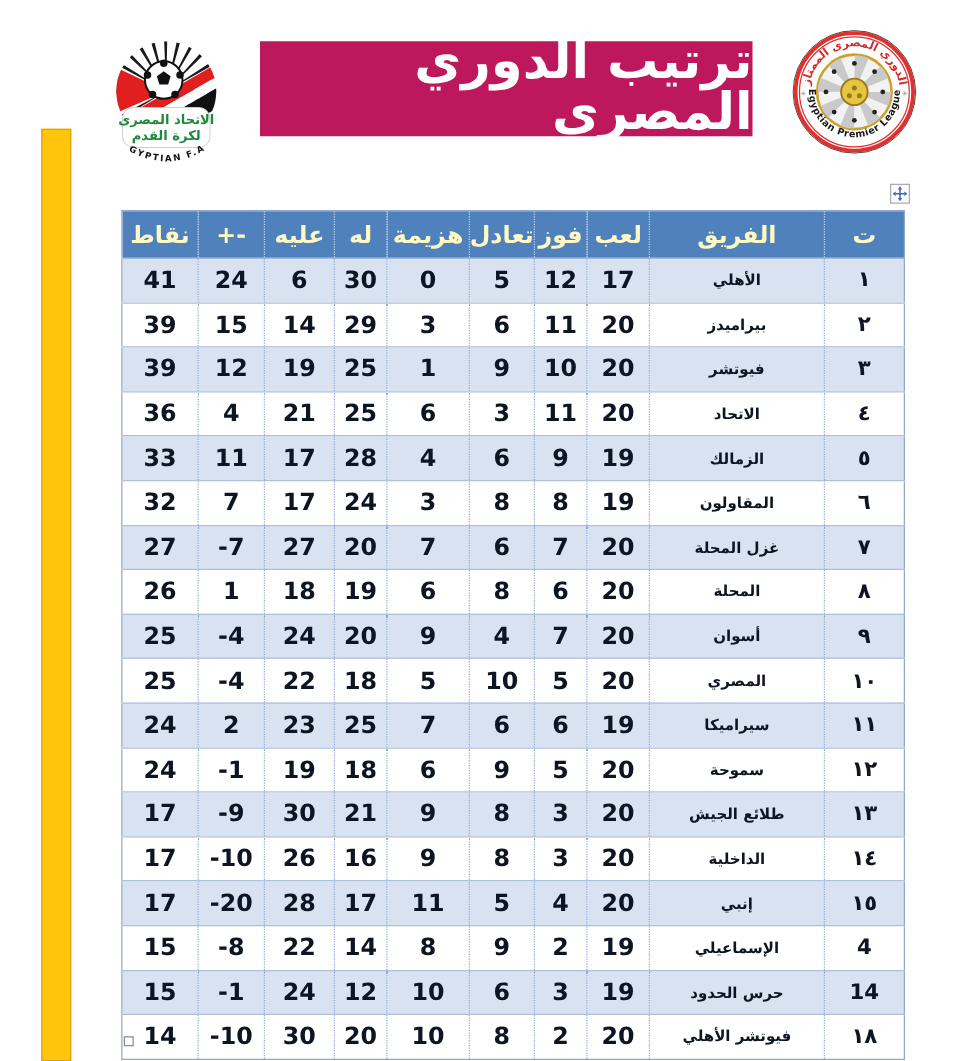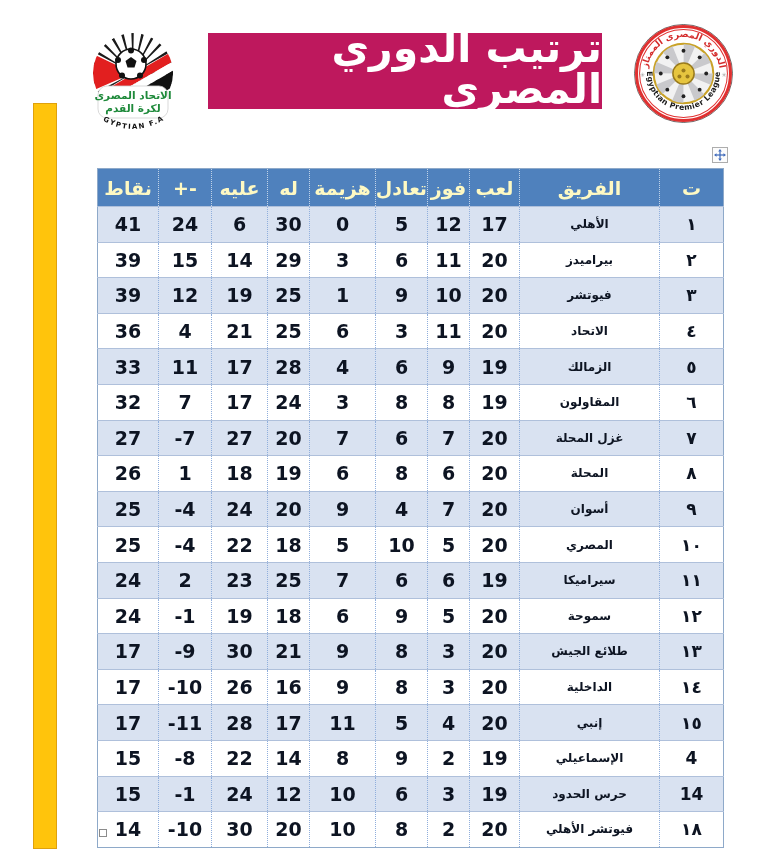--- a/index.html
+++ b/index.html
@@ -358,21 +358,21 @@
   </tr>
         <tr class="alt">
     <td class="rank">١٥</td>
     <td class="team">إنبي</td>
     <td class="num">20</td>
     <td class="num">4</td>
     <td class="num">5</td>
     <td class="num">11</td>
     <td class="num">17</td>
     <td class="num">28</td>
-    <td class="num">-11</td>
+    <td class="num">-20</td>
     <td class="num">17</td>
   </tr>
         <tr>
     <td class="rank">4</td>
     <td class="team">الإسماعيلي</td>
     <td class="num">19</td>
     <td class="num">2</td>
     <td class="num">9</td>
     <td class="num">8</td>
     <td class="num">14</td>

